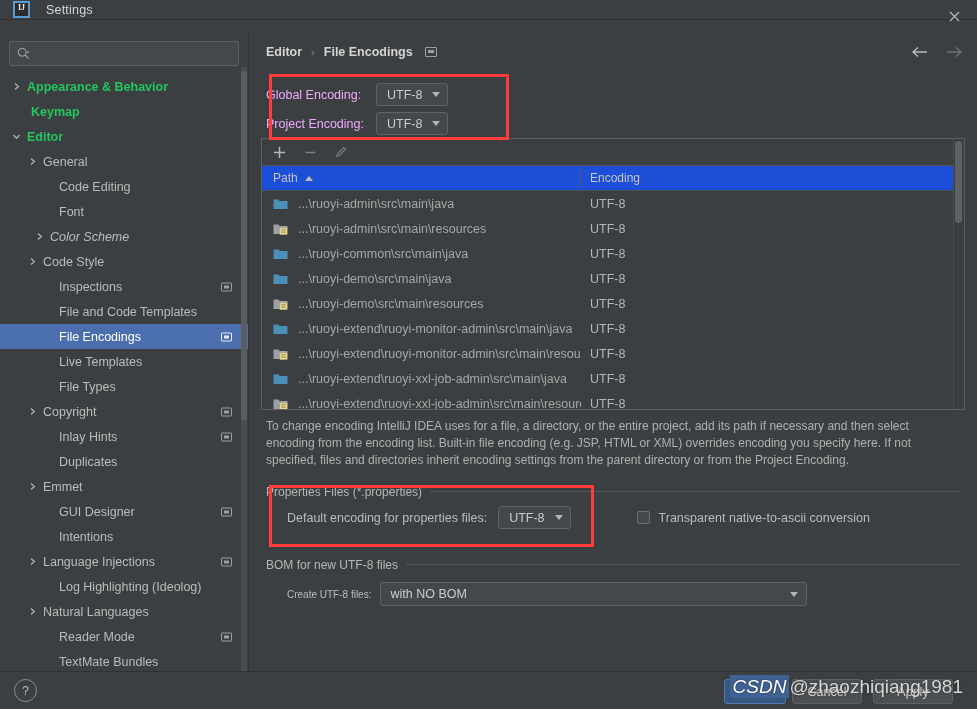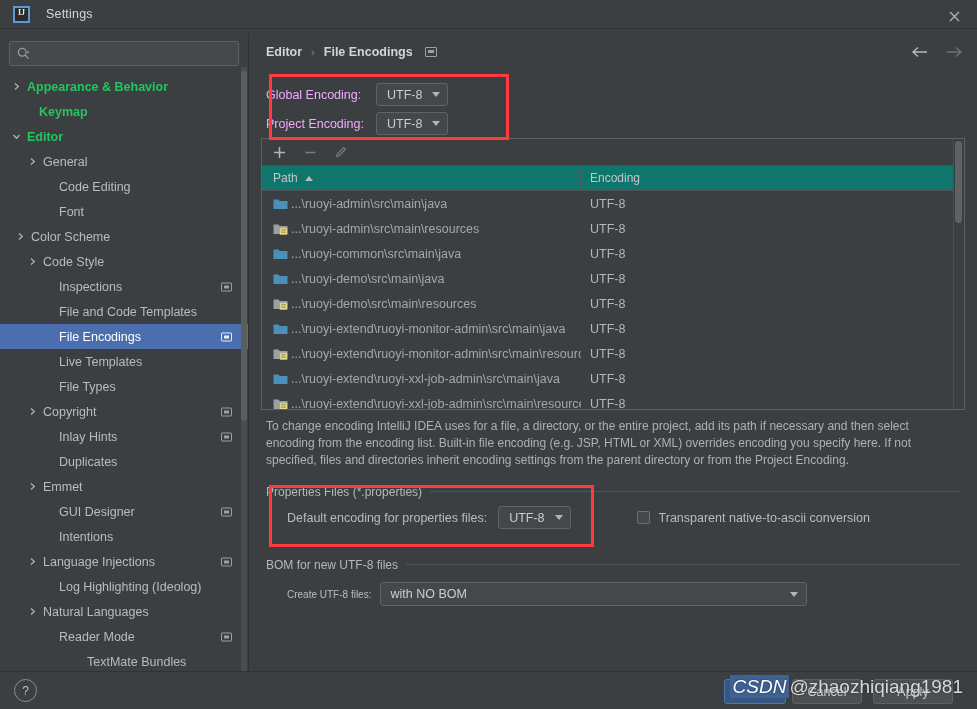--- a/index.html
+++ b/index.html
@@ -6,21 +6,21 @@
   html, body {
     width: 977px; height: 709px;
     background: #3c3f41;
     font-family: "Liberation Sans", sans-serif;
     overflow: hidden;
   }
   body { position: relative; }
 
   
   .titlebar {
-    position: absolute; left: 0; top: 0; width: 977px; height: 29px;
+    position: absolute; left: 0; top: 0; width: 977px; height: 20px;
     background: #3c3f41; display: flex; align-items: center;
     border-bottom: 1px solid #323232;
   }
   .ij-logo {
     width: 17px; height: 17px; margin-left: 13px;
     border: 2px solid #5b9bd5; background: #2b2b2b;
     position: relative; flex: none;
   }
   .ij-logo::after {
     content: "IJ"; position: absolute; left: 0; right: 0; top: -2px;
@@ -130,35 +130,35 @@
   .tbl-wrap {
     position: absolute; left: 12px; top: 105px; right: 12px; height: 272px;
     border: 1px solid #5e6060; background: #3c3f41;
   }
   .tbl-toolbar {
     height: 27px; background: #3c3f41; border-bottom: 1px solid #4f5254;
     display: flex; align-items: center; padding-left: 8px; gap: 13px;
   }
   .tb-btn { width: 18px; height: 18px; display: flex; align-items: center; justify-content: center; }
   .tbl-head {
-    height: 25px; background: #0f766e; display: flex;
+    height: 25px; background: #1d4ed8; display: flex;
     border-bottom: 1px solid #4f5254; font-size: 12px; color: #c5c5c5;
   }
   .th-path { width: 319px; display: flex; align-items: center; padding-left: 11px; gap: 7px; position: relative; }
   .th-path::after {
     content: ""; position: absolute; right: 0; top: 3px; bottom: 3px; width: 1px; background: #555859;
   }
   .th-enc { flex: 1; display: flex; align-items: center; padding-left: 9px; }
   .sort-tri {
     width: 0; height: 0; border-left: 4px solid transparent;
     border-right: 4px solid transparent; border-bottom: 5px solid #bdbdbd;
   }
   .tbl-body { position: relative; height: 218px; overflow: hidden; }
   .trow { height: 25px; display: flex; align-items: center; font-size: 12.5px; color: #a9b7c6; }
-  .td-path { width: 319px; display: flex; align-items: center; padding-left: 11px; gap: 3px; overflow: hidden; }
+  .td-path { width: 319px; display: flex; align-items: center; padding-left: 11px; gap: 10px; overflow: hidden; }
   .td-path .ptxt { white-space: nowrap; overflow: hidden; color: #a6a6a6; }
   .td-enc { flex: 1; padding-left: 9px; color: #b6b6b6; }
   .ficon { width: 15px; height: 13px; flex: none; position: relative; }
   .tbl-scroll-track {
     position: absolute; right: 0; top: 0; bottom: 0; width: 11px; background: #3c3f41;
     border-left: 1px solid #4a4d4f;
   }
   .tbl-scroll-thumb {
     position: absolute; right: 2px; top: 2px; width: 7px; height: 82px;
     background: #5e6264; border-radius: 4px;
@@ -244,21 +244,21 @@
   </div>
   <div class="tree" id="tree">
       <div class="tree-row bold" style="padding-left: 12px;">
         <span class="arrow">
           <svg width="9" height="9" viewBox="0 0 9 9">
             <path d="M3 1.5 L6.3 4.5 L3 7.5" stroke="#b0b0b0" stroke-width="1.3" fill="none"></path>
           </svg>
         </span>
         <span>Appearance &amp; Behavior</span>
       </div>
-      <div class="tree-row bold" style="padding-left: 24px;">
+      <div class="tree-row bold" style="padding-left: 16px;">
         <span class="arrow none"></span>
         <span>Keymap</span>
       </div>
       <div class="tree-row bold" style="padding-left: 12px;">
         <span class="arrow">
           <svg width="9" height="9" viewBox="0 0 9 9">
             <path d="M1.5 3 L4.5 6.3 L7.5 3" stroke="#b0b0b0" stroke-width="1.3" fill="none"></path>
           </svg>
         </span>
         <span>Editor</span>
@@ -272,21 +272,21 @@
         <span>General</span>
       </div>
       <div class="tree-row" style="padding-left: 44px;">
         <span class="arrow none"></span>
         <span>Code Editing</span>
       </div>
       <div class="tree-row" style="padding-left: 44px;">
         <span class="arrow none"></span>
         <span>Font</span>
       </div>
-      <div class="tree-row" style="padding-left: 16px;">
+      <div class="tree-row" style="padding-left: 35px; font-style: italic;">
         <span class="arrow">
           <svg width="9" height="9" viewBox="0 0 9 9">
             <path d="M3 1.5 L6.3 4.5 L3 7.5" stroke="#b0b0b0" stroke-width="1.3" fill="none"></path>
           </svg>
         </span>
         <span>Color Scheme</span>
       </div>
       <div class="tree-row" style="padding-left: 28px;">
         <span class="arrow">
           <svg width="9" height="9" viewBox="0 0 9 9">
@@ -371,21 +371,21 @@
             <path d="M3 1.5 L6.3 4.5 L3 7.5" stroke="#b0b0b0" stroke-width="1.3" fill="none"></path>
           </svg>
         </span>
         <span>Natural Languages</span>
       </div>
       <div class="tree-row" style="padding-left: 44px;">
         <span class="arrow none"></span>
         <span>Reader Mode</span>
         <span class="cfg-badge"></span>
       </div>
-      <div class="tree-row" style="padding-left: 44px; margin-left: 28px;">
+      <div class="tree-row" style="padding-left: 44px;">
         <span class="arrow none"></span>
         <span>TextMate Bundles</span>
       </div>
     </div>
   <div class="sb-track"></div>
   <div class="sb-scroll"></div>
 </div>
 
 <div class="main">
 

